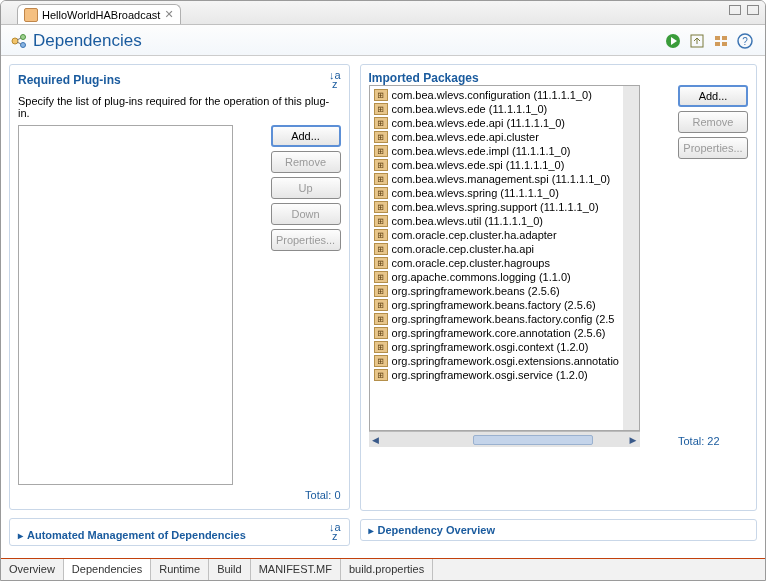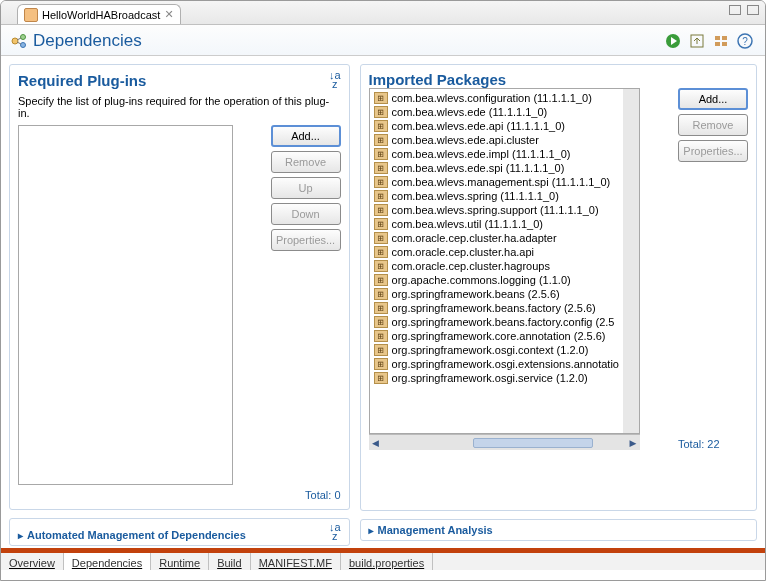--- a/index.html
+++ b/index.html
@@ -61,21 +61,21 @@
   height: calc(100% - 24px - 36px - 26px);
 }
 .col { flex: 1; display: flex; flex-direction: column; }
 .section {
   border: 1px solid #c9d7e8;
   border-radius: 3px;
   padding: 6px 8px 8px 8px;
   margin-bottom: 8px;
 }
 .section-title { display: flex; justify-content: space-between; align-items: center; }
-.section-title h2 { color: #1a5b9e; font-size: 15px; font-weight: bold; }
+.section-title h2 { color: #1a5b9e; font-size: 12px; font-weight: bold; }
 .sort-icon { color: #1a5b9e; font-size: 11px; line-height: 9px; }
 .section-desc { margin: 6px 0; font-size: 11px; color: #000; }
 .body-row { display: flex; gap: 6px; }
 .listbox { background: #fff; border: 1px solid #a8a8a8; flex: 1; height: 360px; overflow: auto; padding: 2px 0; }
 .btn-col { display: flex; flex-direction: column; gap: 4px; width: 70px; margin-left: 32px; }
 .btn {
   height: 22px;
   font-size: 11px;
   border: 1px solid #8b8b8b;
   border-radius: 3px;
@@ -96,28 +96,27 @@
   border-radius: 3px;
   padding: 4px 8px;
   display: flex;
   align-items: flex-end;
   justify-content: space-between;
 }
 .collapsed-section h2 { color: #1a5b9e; font-size: 11px; font-weight: bold; }
 .twisty { color: #1a5b9e; font-size: 10px; margin-right: 4px; }
 .bottom-tabs {
   position: absolute;
-  bottom: 11px;
+  bottom: 1px;
   left: 1px;
   right: 1px;
   height: 22px;
   display: flex;
-  border-top: 5px solid #c2410c;
+  border-top: 1px solid #c2410c;
   background: #f2f2f2;
-  text-decoration: underline;
 }
 .btab { padding: 4px 8px; font-size: 11px; border-right: 1px solid #c0c0c0; color: #333; cursor: pointer; }
 .btab.active { background: #fff; }
 .scrollbar-v { width: 16px; background: #e8e8e8; }
 .imported-list-wrap { display: flex; border: 1px solid #a8a8a8; }
 .imported-list { height: 344px; overflow: hidden; flex: 1; background: #fff; padding: 2px 0; }
 .hscroll { height: 16px; background: #e4e4e4; border-top: 1px solid #bababa; display: flex; align-items: center; }
 .hscroll .thumb { width: 120px; height: 10px; background: #c4d4ea; margin-left: 90px; border: 1px solid #9ab1cf; border-radius: 2px; }
 .hscroll .arrow { width: 14px; height: 14px; display: inline-flex; align-items: center; justify-content: center; color: #3a5a8a; font-size: 9px; }
 .plugin-icon { width:14px; height:14px; display:inline-block; background:#f5c081; border:1px solid #c0864a; border-radius:2px; }
@@ -308,21 +307,21 @@
           <button class="btn disabled" disabled="">Properties...</button>
           <div style="flex:1"></div>
           <div class="total-row" style="text-align:left">
             <span>Total:</span>
             <span>22</span>
           </div>
         </div>
       </div>
     </div>
     <div class="collapsed-section">
-      <h2><span class="twisty">▸</span><span>Management Analysis</span></h2>
+      <h2><span class="twisty">▸</span><span>Dependency Overview</span></h2>
     </div>
   </div>
 </div>
 
 <div class="bottom-tabs" id="bottom-tabs">
     <div class="btab">Overview</div>
     <div class="btab active">Dependencies</div>
     <div class="btab">Runtime</div>
     <div class="btab">Build</div>
     <div class="btab">MANIFEST.MF</div>

